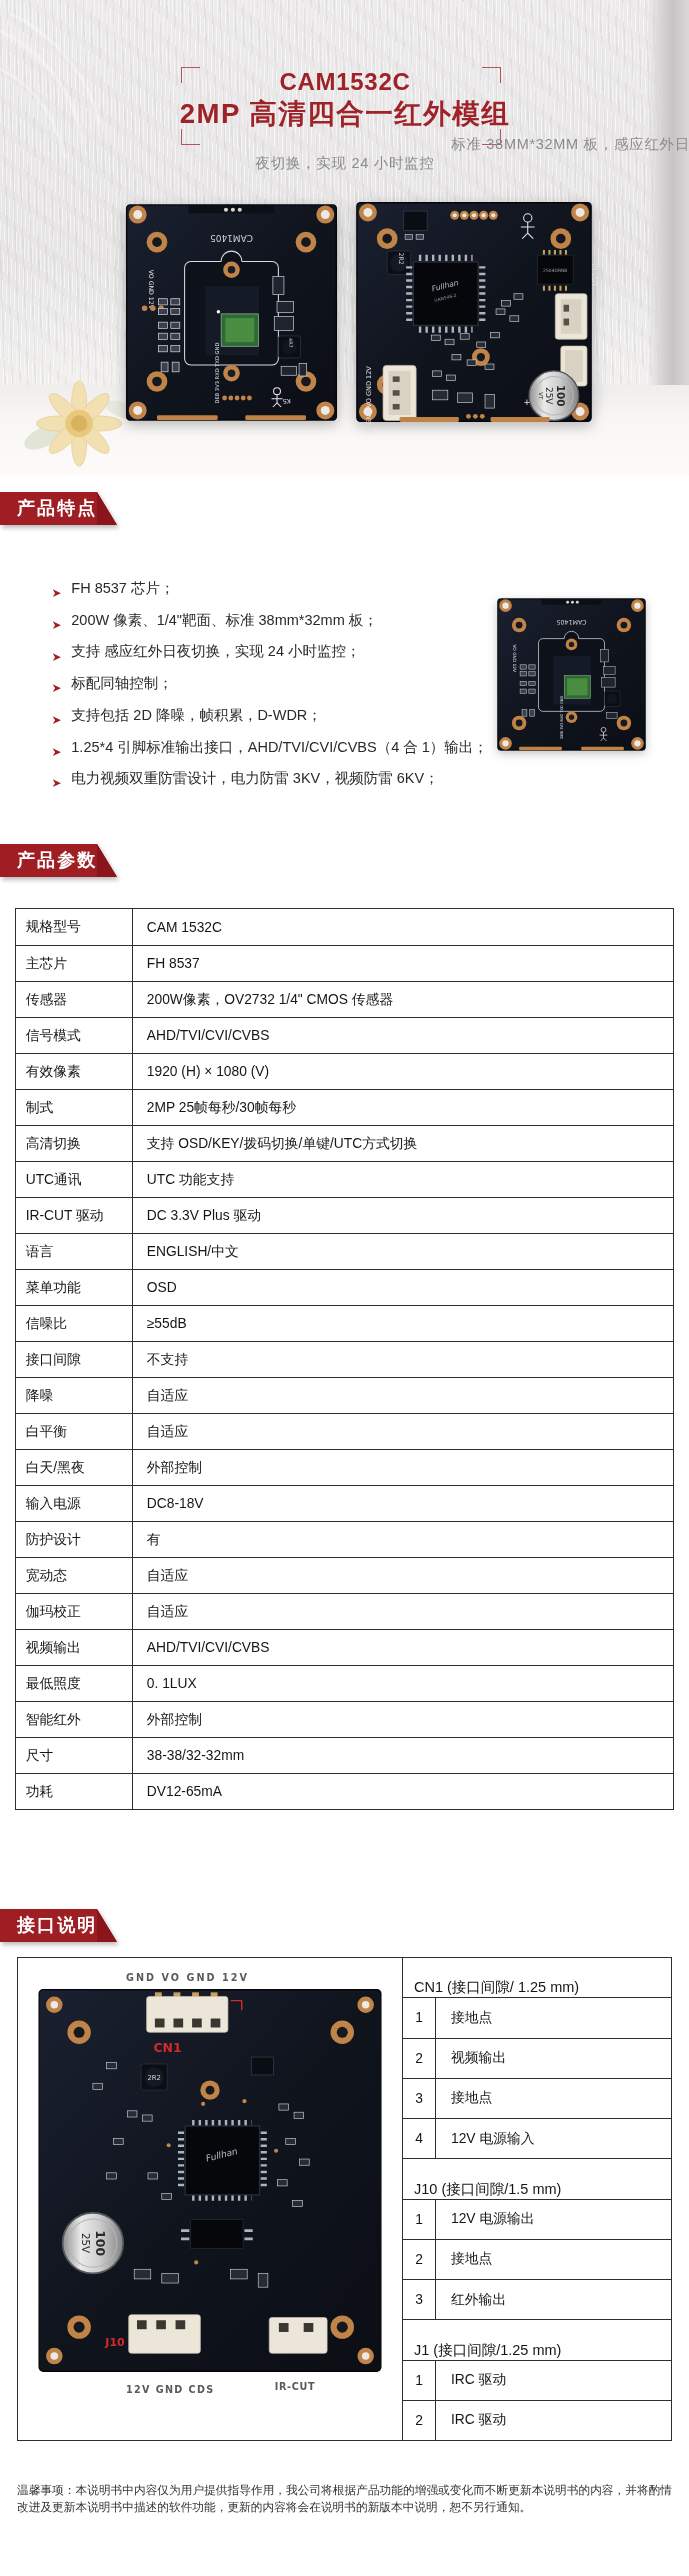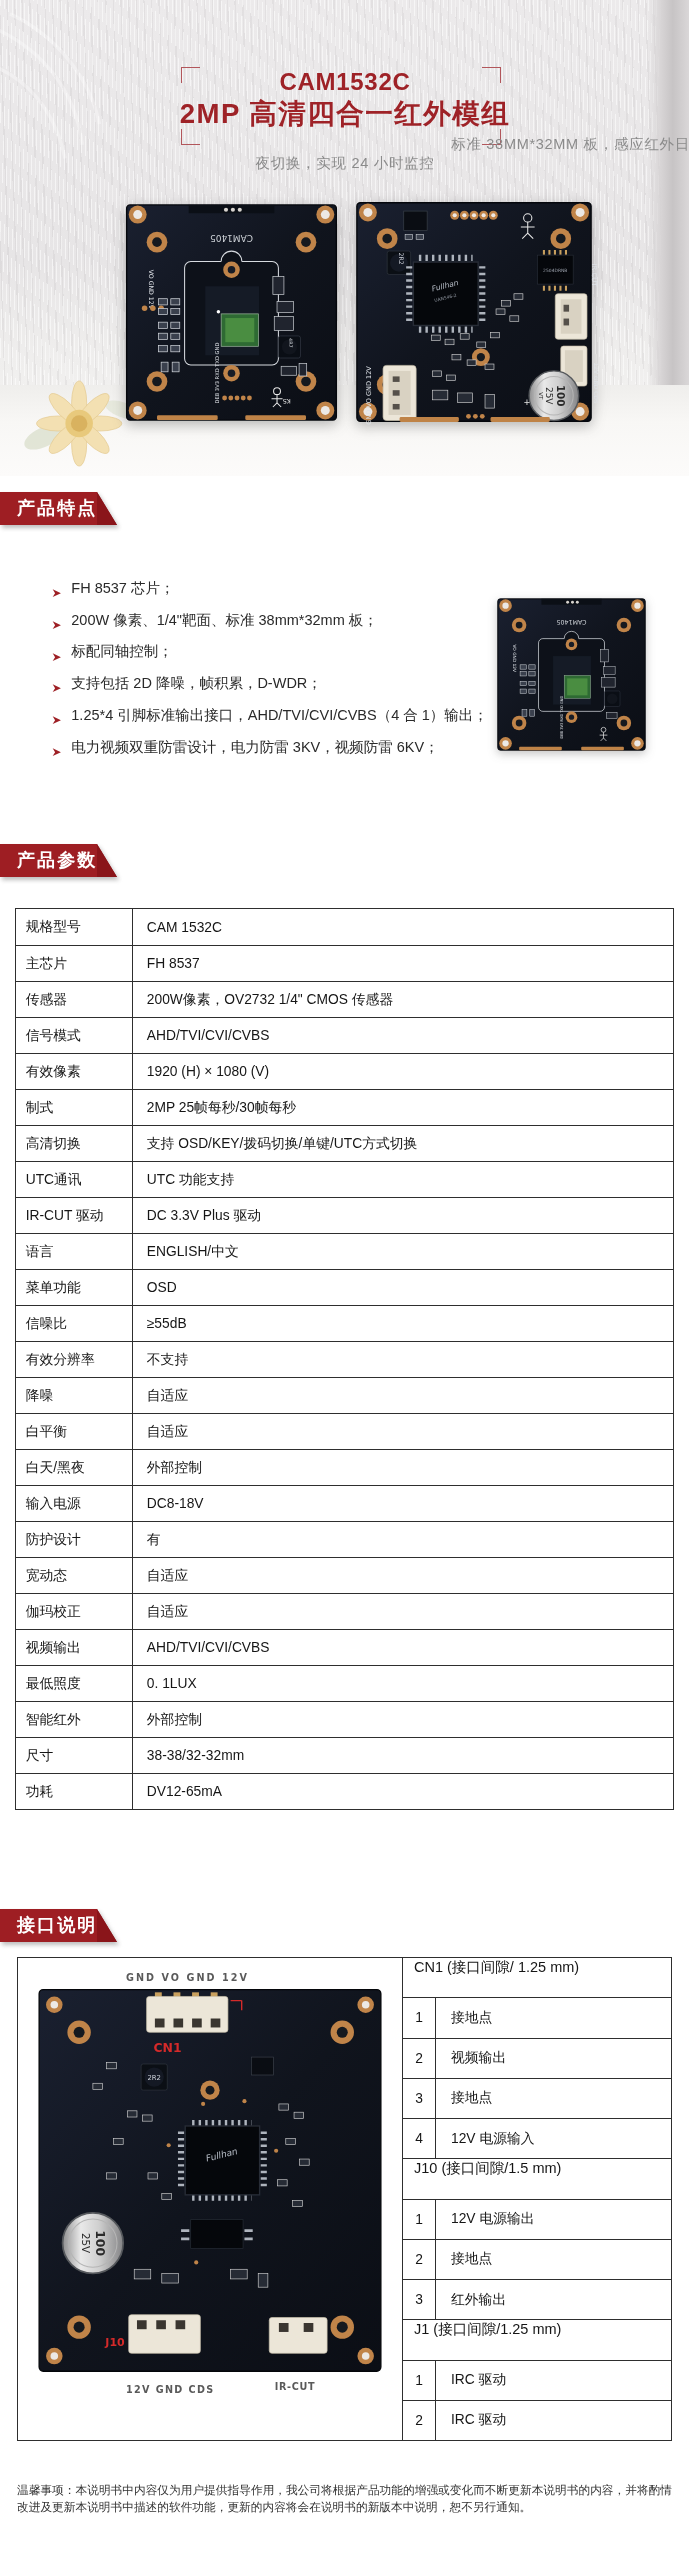--- a/index.html
+++ b/index.html
@@ -73,21 +73,21 @@
 
   
   .i-table{position:absolute;left:17px;top:1957px;width:655px;height:484px;
     border:1.4px solid #2e2e2e;box-sizing:border-box;display:flex;background:#fff;}
   .i-photo{width:385px;box-sizing:border-box;border-right:1.4px solid #2e2e2e;
     display:flex;align-items:center;justify-content:center;position:relative;}
   .i-photo svg{width:372px;height:466px;}
   .i-rows{flex:1;display:flex;flex-direction:column;}
   .i-row{flex:1;display:flex;box-sizing:border-box;}
   .i-row + .i-row{border-top:1.4px solid #2e2e2e;}
-  .i-row.header{align-items:flex-start;padding-left:11px;font-size:14.5px;color:#161616;}
+  .i-row.header{align-items:flex-end;padding-left:11px;font-size:14.5px;color:#161616;}
   .i-num{width:33px;box-sizing:border-box;border-right:1.4px solid #2e2e2e;
     display:flex;align-items:center;justify-content:center;font-size:13.8px;color:#161616;}
   .i-desc{flex:1;display:flex;align-items:center;padding-left:15px;font-size:13.8px;color:#161616;}
 
   
   .footer{position:absolute;left:17px;top:2481px;width:655px;
     font-size:11.7px;line-height:17px;color:#333333;text-align:justify;}
 </style>
 </head>
 <body>
@@ -390,20 +390,26 @@
       <span class="ftext">FH 8537 芯片；</span>
     </div>
 
     <div class="feat">
       <span class="arrow"><svg width="10.3" height="10.3" viewBox="0 0 15 15">
           <path d="M1,2 L13,7.5 L1,13 L4.5,7.5 Z" fill="#9e2025"></path>
         </svg></span>
       <span class="ftext">200W 像素、1/4"靶面、标准 38mm*32mm 板；</span>
     </div>
 
+    <div class="feat">
+      <span class="arrow"><svg width="10.3" height="10.3" viewBox="0 0 15 15">
+          <path d="M1,2 L13,7.5 L1,13 L4.5,7.5 Z" fill="#9e2025"></path>
+        </svg></span>
+      <span class="ftext">支持 感应红外日夜切换，实现 24 小时监控；</span>
+    </div>
 
     <div class="feat">
       <span class="arrow"><svg width="10.3" height="10.3" viewBox="0 0 15 15">
           <path d="M1,2 L13,7.5 L1,13 L4.5,7.5 Z" fill="#9e2025"></path>
         </svg></span>
       <span class="ftext">标配同轴控制；</span>
     </div>
 
 
     <div class="feat">
@@ -562,21 +568,21 @@
       <div class="p-label">菜单功能</div>
       <div class="p-value">OSD</div>
     </div>
 
     <div class="p-row">
       <div class="p-label">信噪比</div>
       <div class="p-value">≥55dB</div>
     </div>
 
     <div class="p-row">
-      <div class="p-label">有效分辨率</div>
+      <div class="p-label">接口间隙</div>
       <div class="p-value">不支持</div>
     </div>
 
     <div class="p-row">
       <div class="p-label">降噪</div>
       <div class="p-value">自适应</div>
     </div>
 
     <div class="p-row">
       <div class="p-label">白平衡</div>

